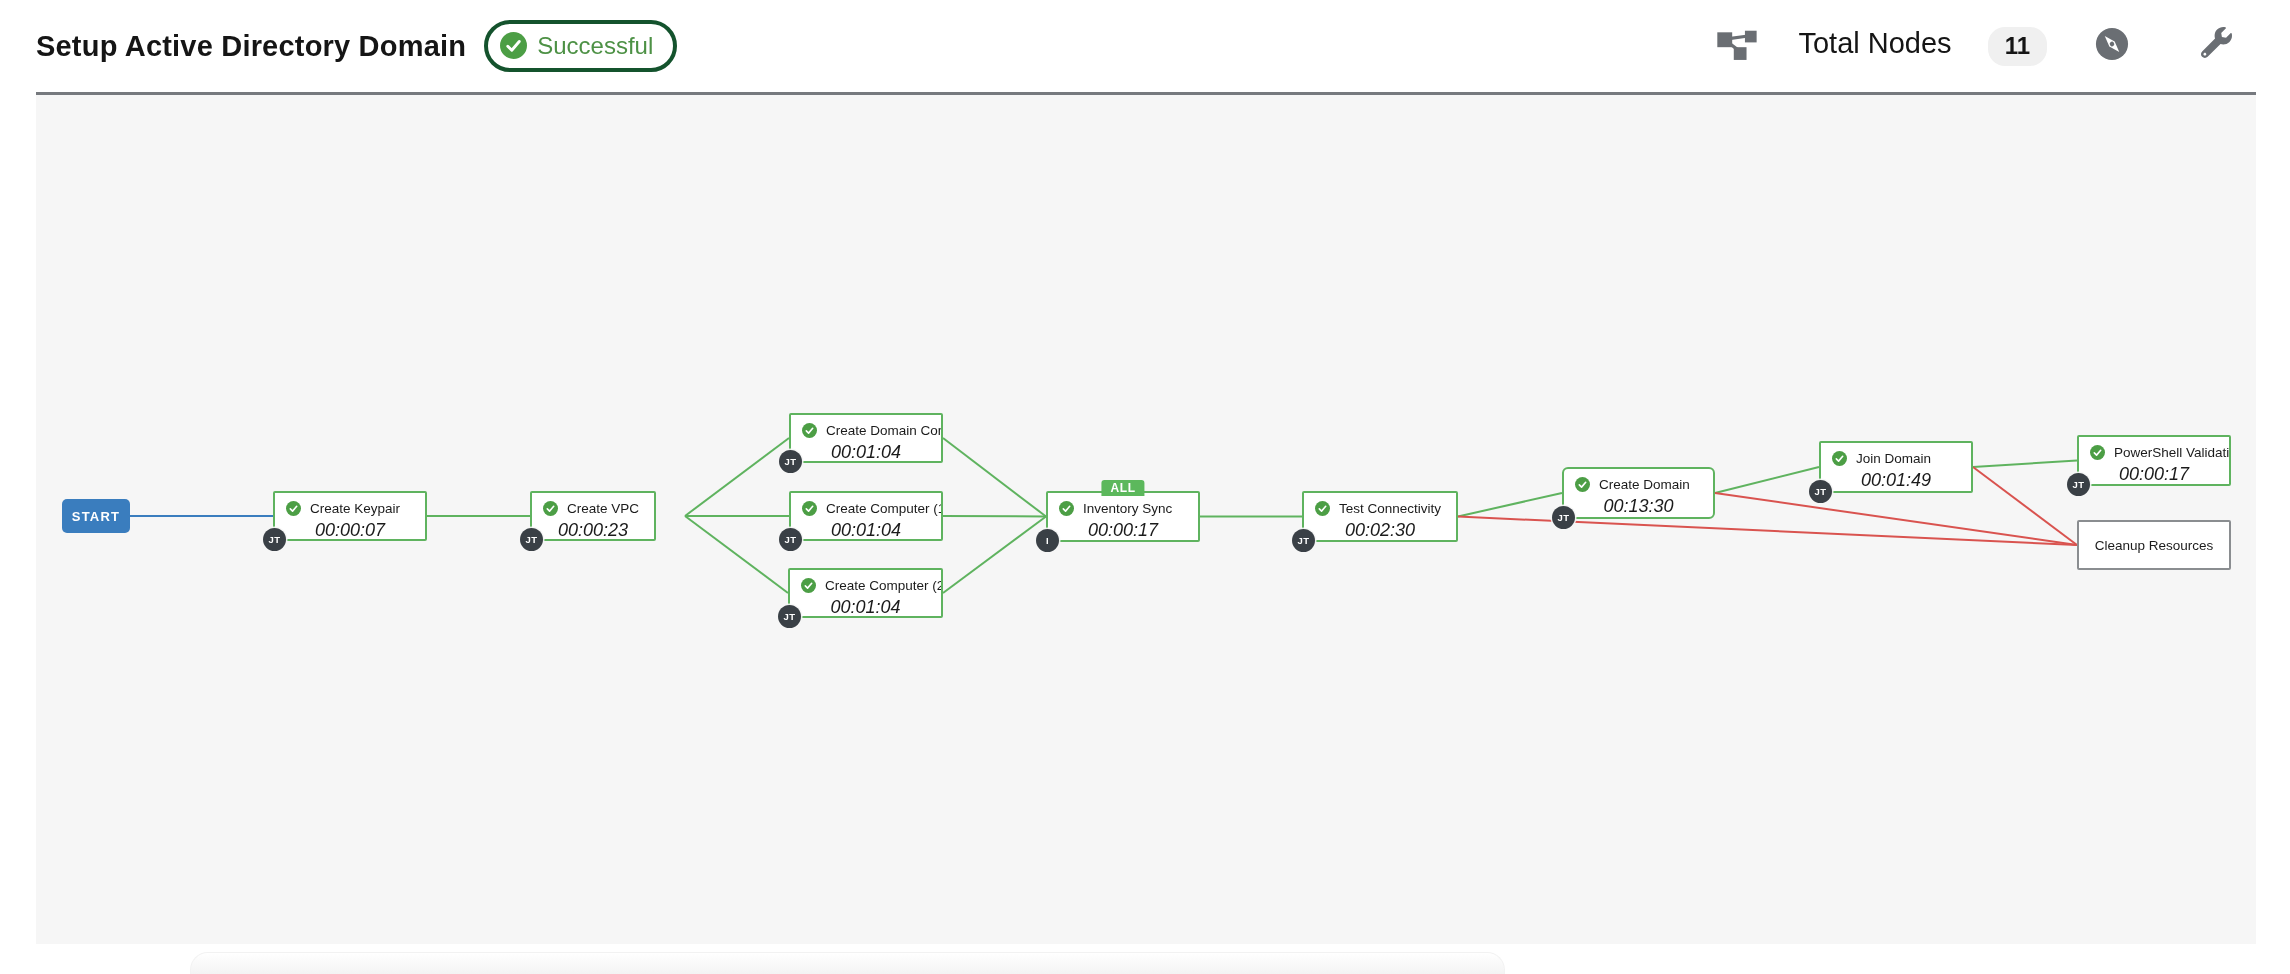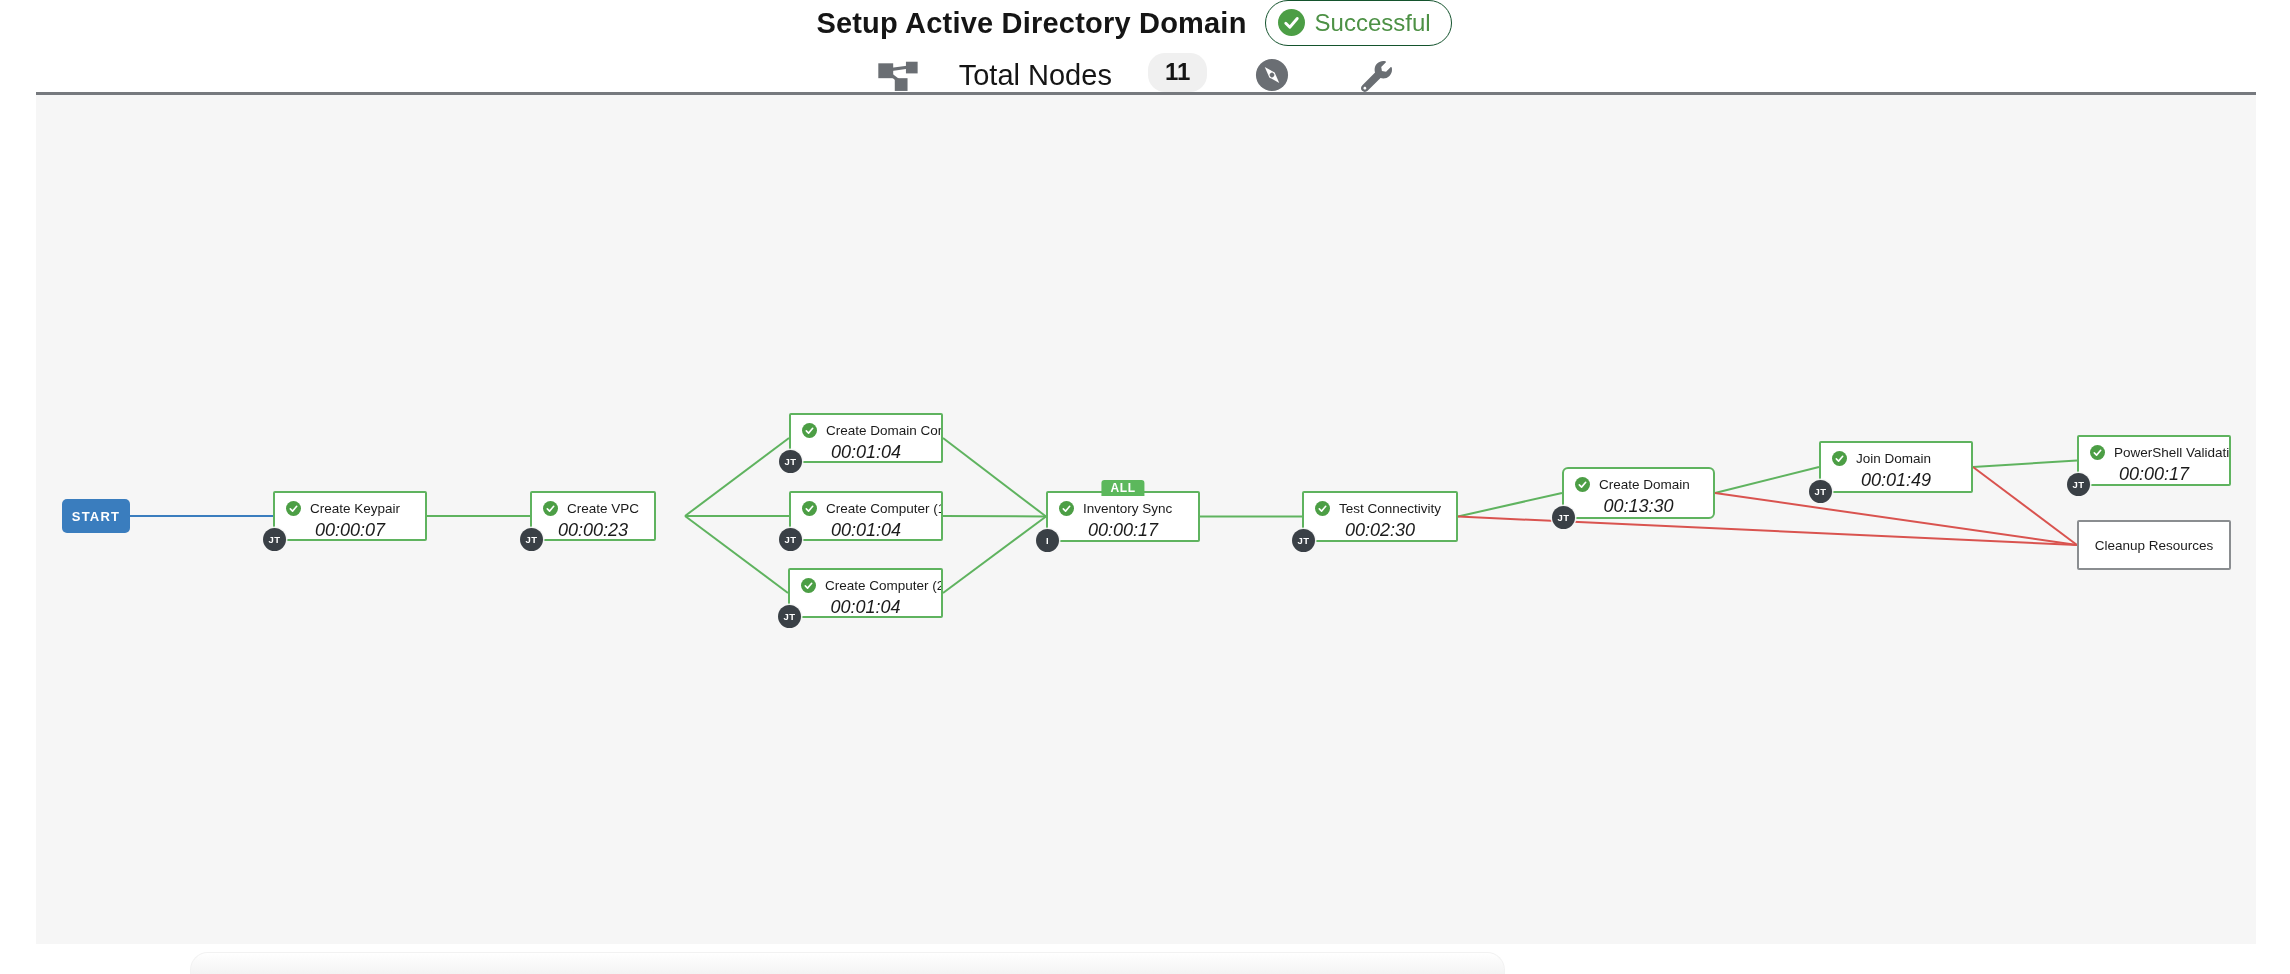--- a/index.html
+++ b/index.html
@@ -5,31 +5,31 @@
   * { box-sizing: border-box; }
   html,body { margin:0; padding:0; }
   body {
     width:2290px; height:974px; position:relative; overflow:hidden;
     background:#ffffff; font-family:"Liberation Sans", sans-serif;
   }
   
   .header {
     position:absolute; left:0; top:0; width:2290px; height:92px;
     display:flex; align-items:center; justify-content:space-between;
-    padding:0 58px 0 36px; background:#ffffff;flex-direction:column;
+    padding:0 58px 0 36px; background:#ffffff;
   }
   .header-left { display:flex; align-items:center; gap:18px; }
   .page-title { margin:0; font-size:29px; font-weight:700; color:#151515; letter-spacing:.2px; white-space:nowrap; }
   .status-badge {
     display:flex; align-items:center; gap:10px;
-    border:1px solid #14532d; border-radius:26px; background:#fff;
+    border:4px solid #14532d; border-radius:26px; background:#fff;
     padding:8px 20px 9px 12px; color:#4d9145; font-size:24px; line-height:1;
   }
   .status-badge svg { width:27px; height:27px; display:block; }
-  .header-right { display:flex; align-items:flex-end;gap:14px; }
+  .header-right { display:flex; align-items:flex-start;gap:14px; }
   .topology-icon svg { width:45px; height:34px; display:block; }
   .total-label { font-size:29px; font-weight:400; color:#151515; margin-left:24px; white-space:nowrap; }
   .count-pill {
     margin-left:22px; background:#f0f0f0; border-radius:17px;
     padding:5px 17px 6px; font-size:24px; font-weight:700; color:#151515;
   }
   .icon-btn { background:none; border:none; padding:0; cursor:pointer; display:block; }
   .compass-btn { margin-left:34px; }
   .compass-btn svg { width:34px; height:34px; display:block; }
   .wrench-btn { margin-left:58px; }

